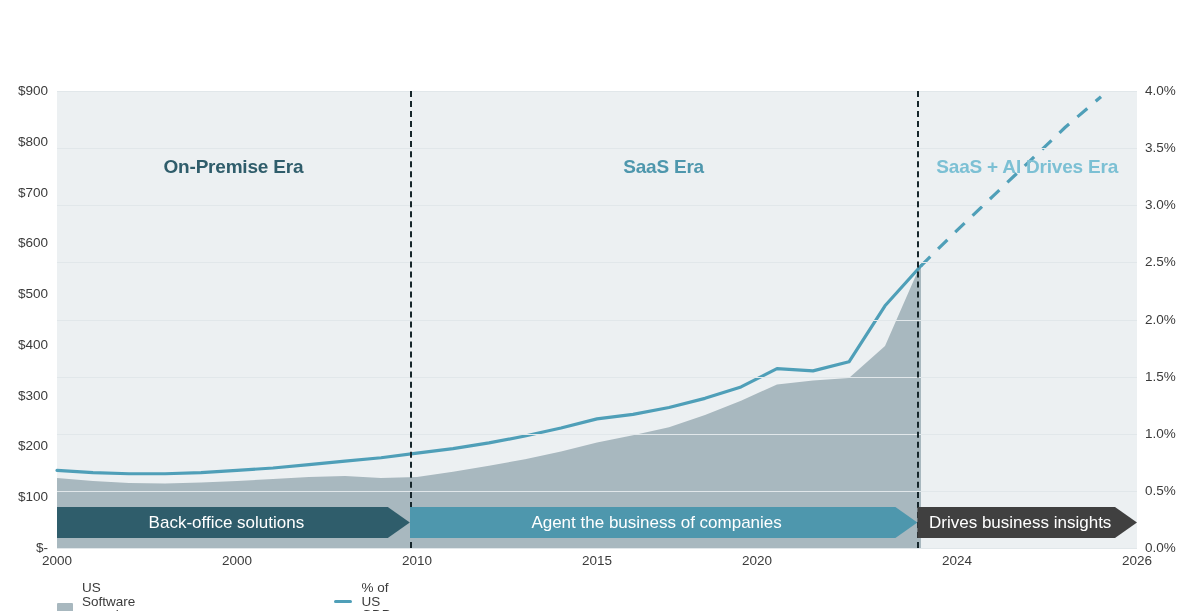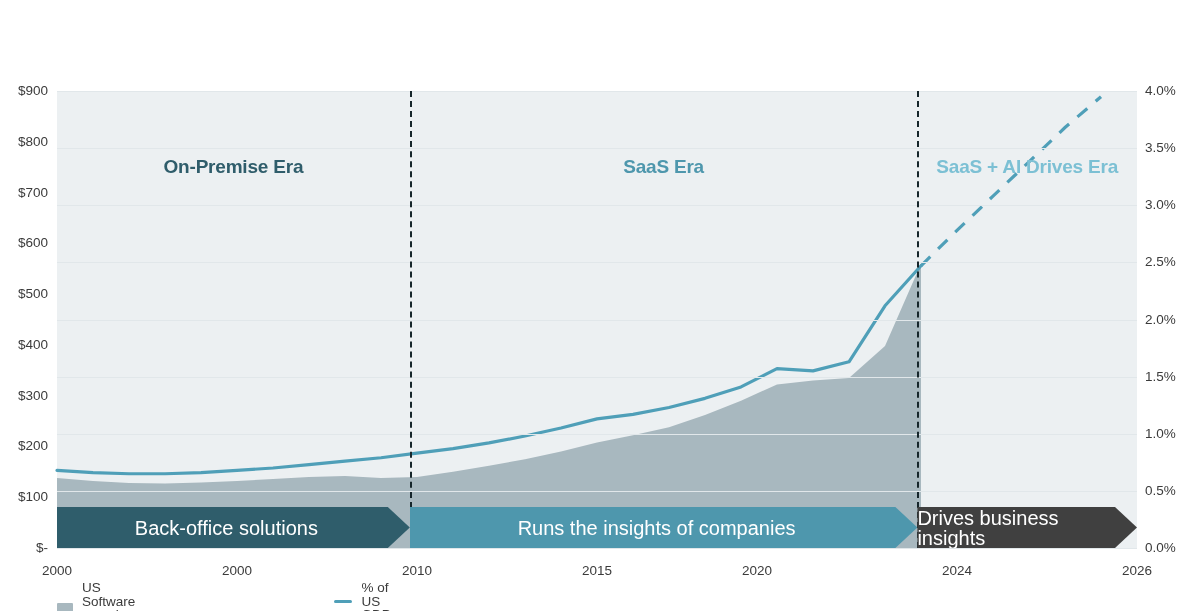--- a/index.html
+++ b/index.html
@@ -40,40 +40,40 @@
   .ytick {
     position: absolute; right: 1153px; width: 60px; text-align: right;
     font-size: 13.5px; color: #3b3b3b; line-height: 1;
   }
   .ytick-r {
     position: absolute; left: 1145px; width: 60px; text-align: left;
     font-size: 13.5px; color: #3b3b3b; line-height: 1;
   }
   .xtick {
     position: absolute; top: 482px; width: 70px; text-align: center;
-    font-size: 13.5px; color: #3b3b3b; line-height: 1; margin-top: 10px;
+    font-size: 13.5px; color: #3b3b3b; line-height: 1;
   }
 
   
   .divider {
     position: absolute; top: 19px; width: 0; height: 457px;
     border-left: 2.5px dashed #16262b;
   }
   .era-label {
     position: absolute; top: 36px;
     font-size: 19px; font-weight: bold; text-align: center;
     letter-spacing: -0.2px; white-space: nowrap; margin-top: 48px;
   }
 
   
   .arrowband { position: absolute; left: 57px; top: 435px; width: 1080px; height: 41px; }
   .arrow {
-    position: absolute; top: 0; height: 41px;
+    position: absolute; top: 0; height: 31px;
     display: flex; align-items: center; justify-content: center;
-    color: #ffffff; font-size: 20px; line-height: 1;
+    color: #ffffff; font-size: 17px; line-height: 1;
   }
   .arrow span { position: relative; z-index: 2; padding-right: 14px; }
 
   
   .legend { position: absolute; left: 57px; top: 509px; height: 26px; }
   .legend-item {
     position: absolute; top: 0; display: flex; align-items: center; gap: 9px;
     font-size: 13.5px; color: #3b3b3b; line-height: 1;
   }
   .swatch-area { width: 34px; height: 11px; border-radius: 1px; }
@@ -145,21 +145,21 @@
     <div id="era-labels">
         <div class="era-label" style="left: 57px; width: 352.8px; color: rgb(47, 93, 107);">On-Premise Era</div>
         <div class="era-label" style="left: 409.8px; width: 507.6px; color: rgb(78, 151, 173);">SaaS Era</div>
         <div class="era-label" style="left: 917.4px; width: 219.6px; color: rgb(124, 192, 212);">SaaS + AI Drives Era</div>
       </div>
     <div class="arrowband" id="arrowband">
         <div class="arrow" style="left: 0px; width: 352.8px; background: rgb(47, 93, 107); clip-path: polygon(0px 0px, 330.8px 0px, 100% 50%, 330.8px 100%, 0px 100%);">
           <span>Back-office solutions</span>
         </div>
         <div class="arrow" style="left: 352.8px; width: 507.6px; background: rgb(78, 151, 173); clip-path: polygon(0px 0px, 485.6px 0px, 100% 50%, 485.6px 100%, 0px 100%);">
-          <span>Runs the insights of companies</span>
+          <span>Agent the business of companies</span>
         </div>
         <div class="arrow" style="left: 860.4px; width: 219.6px; background: #404040; clip-path: polygon(0px 0px, 197.6px 0px, 100% 50%, 197.6px 100%, 0px 100%);">
           <span>Drives business insights</span>
         </div>
       </div>
     <div class="legend" id="legend">
         <div class="legend-item" style="left: 0px;">
           <div class="swatch-area" style="background: rgb(168, 184, 191);"></div>
           <span>US Software spend ($bn)</span>
         </div>

